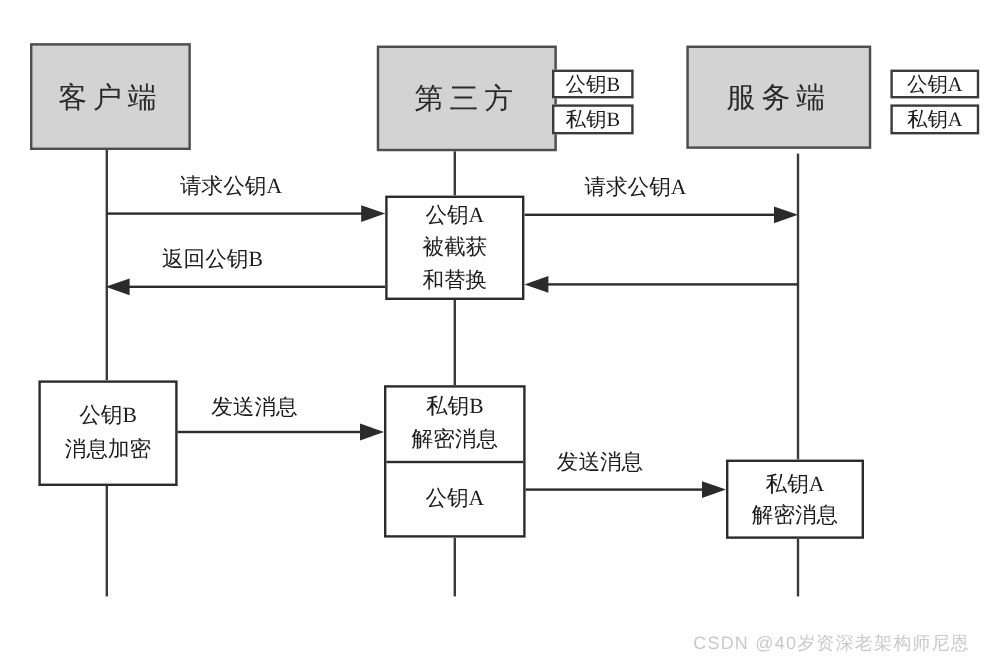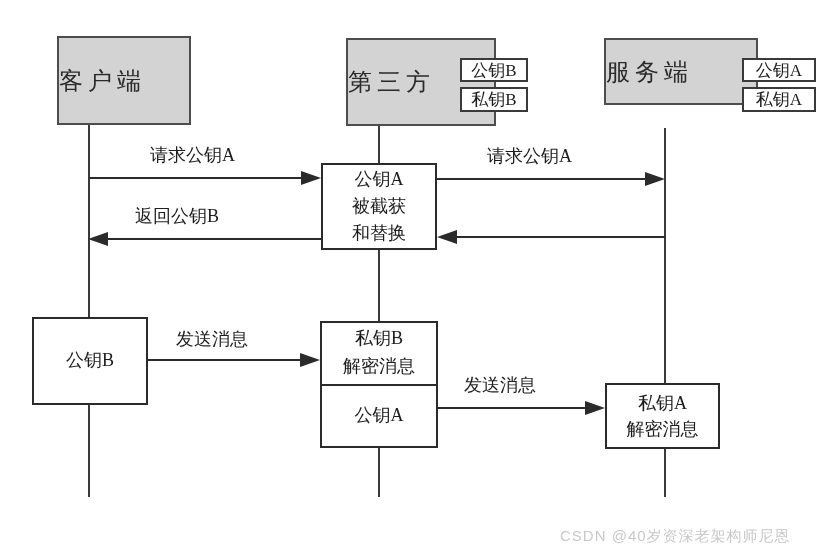--- a/index.html
+++ b/index.html
@@ -4,22 +4,22 @@
 <style>
   html,body{margin:0;padding:0;background:#ffffff;}
   *{box-sizing:border-box;}
   .canvas{
     position:relative;width:831px;height:552px;background:#ffffff;overflow:hidden;
     font-family:"Liberation Serif","DejaVu Serif",serif;color:#1c1c1c;
   }
   
   .actor{
     position:absolute;background:#d3d3d3;border:2px solid #4d4d4d;
-    display:flex;align-items:center;
-    font-size:24px;letter-spacing:5px;color:#2a2a2a;margin-left:32px;
+    display:flex;align-items:center;justify-content:center;
+    font-size:24px;letter-spacing:5px;color:#2a2a2a;
   }
   
   .keybox{
     position:absolute;background:#ffffff;border:2px solid #3a3a3a;
     display:flex;align-items:center;justify-content:center;
     font-size:17px;color:#1c1c1c;
   }
   
   .pbox{
     position:absolute;background:#ffffff;border:2px solid #2b2b2b;
@@ -40,21 +40,21 @@
   }
   .arrowhead-left{
     position:absolute;width:0;height:0;
     border-top:7px solid transparent;border-bottom:7px solid transparent;
     border-right:20px solid #2b2b2b;
   }
   .mlabel{
     position:absolute;font-size:18px;text-align:left;color:#1c1c1c;white-space:nowrap;
   }
   .watermark{
-    position:absolute;left:560px;top:527px;width:266px;text-align:left;
+    position:absolute;left:560px;top:527px;width:266px;text-align:center;
     font-size:15px;color:#c9c9c9;letter-spacing:1px;
     font-family:"Liberation Sans","DejaVu Sans",sans-serif;
   }
 </style>
 </head>
 <body>
 
 <div class="canvas">
 
   <div class="lifeline" style="left:88px;top:125px;height:192px"></div>
@@ -64,21 +64,21 @@
   <div class="lifeline" style="left:378px;top:448px;height:49px"></div>
   <div class="lifeline" style="left:664px;top:128px;height:255px"></div>
   <div class="lifeline" style="left:664px;top:449px;height:48px"></div>
 
   <div class="actor" style="left:25px;top:36px;width:134px;height:89px">
     <span>客户端</span>
   </div>
   <div class="actor" style="left:314px;top:38px;width:150px;height:88px">
     <span>第三方</span>
   </div>
-  <div class="actor" style="left:572px;top:38px;width:154px;height:67px">
+  <div class="actor" style="left:572px;top:38px;width:154px;height:86px">
     <span>服务端</span>
   </div>
 
   <div class="keybox" style="left:460px;top:58px;width:68px;height:24px">
     <span>公钥B</span>
   </div>
   <div class="keybox" style="left:460px;top:87px;width:68px;height:25px">
     <span>私钥B</span>
   </div>
 
@@ -105,20 +105,21 @@
   <div class="arrowhead-left" style="left:88px;top:232px"></div>
 
   <div class="pbox" style="left:321px;top:163px;width:116px;height:87px;line-height:1.5">
     <span>公钥A</span>
     <span>被截获</span>
     <span>和替换</span>
   </div>
 
   <div class="pbox" style="left:32px;top:317px;width:116px;height:88px">
     <span>公钥B</span>
+    <span>消息加密</span>
   </div>
 
   <div class="mlabel" style="left:176px;top:327px;width:90px">发送消息</div>
   <div class="hline" style="left:148px;top:359px;width:154px"></div>
   <div class="arrowhead-right" style="left:300px;top:353px"></div>
 
   <div class="pbox" style="left:320px;top:321px;width:118px;height:127px;padding:0">
     <div class="cell top">
       <span>私钥B</span>
       <span>解密消息</span>

